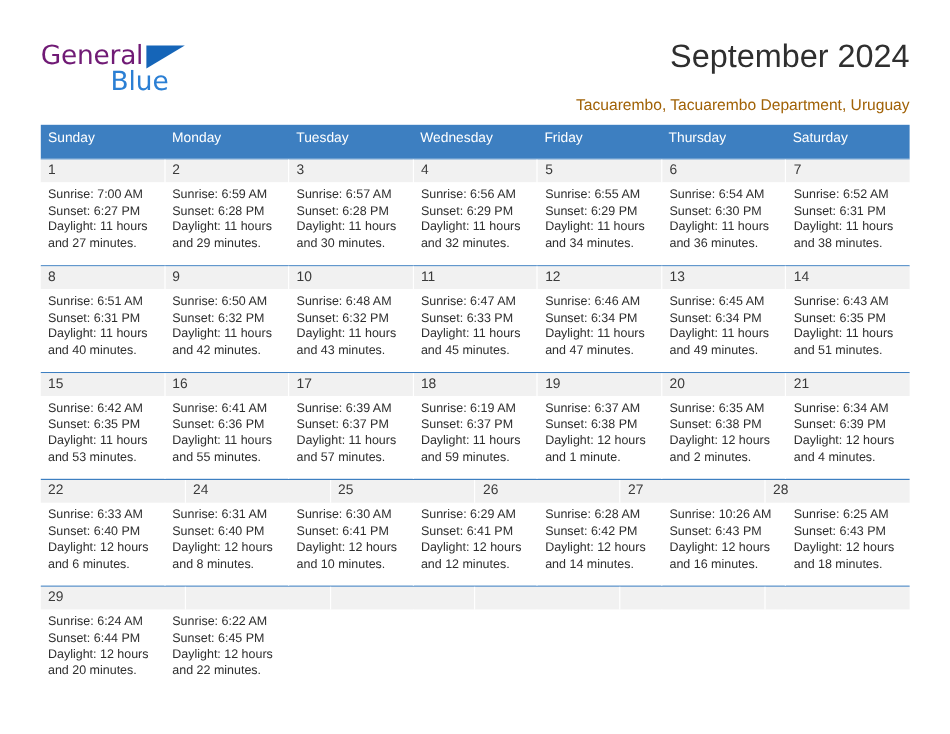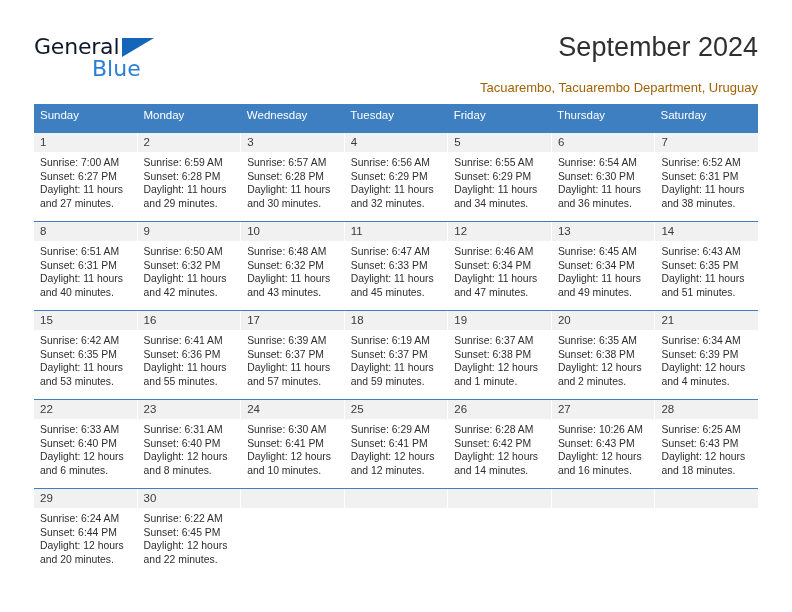--- a/index.html
+++ b/index.html
@@ -31,21 +31,21 @@
     position: absolute;
     left: 34px;
     top: 36px;
     width: 180px;
     height: 52px;
   }
   .logo-general {
     position: absolute;
     left: 0; top: 0;
     font-size: 22px;
-    color: #0f172a;
+    color: #701a75;
     letter-spacing: -0.2px;
     line-height: 1;
     font-family: "DejaVu Sans", sans-serif;
     font-weight: 400;
   }
   .logo-triangle {
     position: absolute;
     left: 88px;
     top: 2px;
     width: 0; height: 0;
@@ -165,22 +165,22 @@
     <div class="title">September 2024</div>
     <div class="subtitle">Tacuarembo, Tacuarembo Department, Uruguay</div>
 
   </div>
 
   <div class="calendar">
 
     <div class="weekday-row">
       <div class="weekday">Sunday</div>
       <div class="weekday">Monday</div>
+      <div class="weekday">Tuesday</div>
       <div class="weekday">Wednesday</div>
-      <div class="weekday">Tuesday</div>
       <div class="weekday">Friday</div>
       <div class="weekday">Thursday</div>
       <div class="weekday">Saturday</div>
     </div>
 
     <div class="week">
       <div class="week-numbers">
         <div class="daynum">1</div>
         <div class="daynum">2</div>
         <div class="daynum">3</div>
@@ -343,21 +343,20 @@
           <div class="line">Sunset: 6:39 PM</div>
           <div class="line">Daylight: 12 hours</div>
           <div class="line">and 4 minutes.</div>
         </div>
       </div>
     </div>
 
     <div class="week">
       <div class="week-numbers">
         <div class="daynum">22</div>
-        <div class="daynum">23</div>
         <div class="daynum">24</div>
         <div class="daynum">25</div>
         <div class="daynum">26</div>
         <div class="daynum">27</div>
         <div class="daynum">28</div>
       </div>
       <div class="week-details">
         <div class="cell">
           <div class="line">Sunrise: 6:33 AM</div>
           <div class="line">Sunset: 6:40 PM</div>
@@ -399,21 +398,20 @@
           <div class="line">Sunset: 6:43 PM</div>
           <div class="line">Daylight: 12 hours</div>
           <div class="line">and 18 minutes.</div>
         </div>
       </div>
     </div>
 
     <div class="week">
       <div class="week-numbers">
         <div class="daynum">29</div>
-        <div class="daynum">30</div>
         <div class="daynum"></div>
         <div class="daynum"></div>
         <div class="daynum"></div>
         <div class="daynum"></div>
         <div class="daynum"></div>
       </div>
       <div class="week-details">
         <div class="cell">
           <div class="line">Sunrise: 6:24 AM</div>
           <div class="line">Sunset: 6:44 PM</div>

